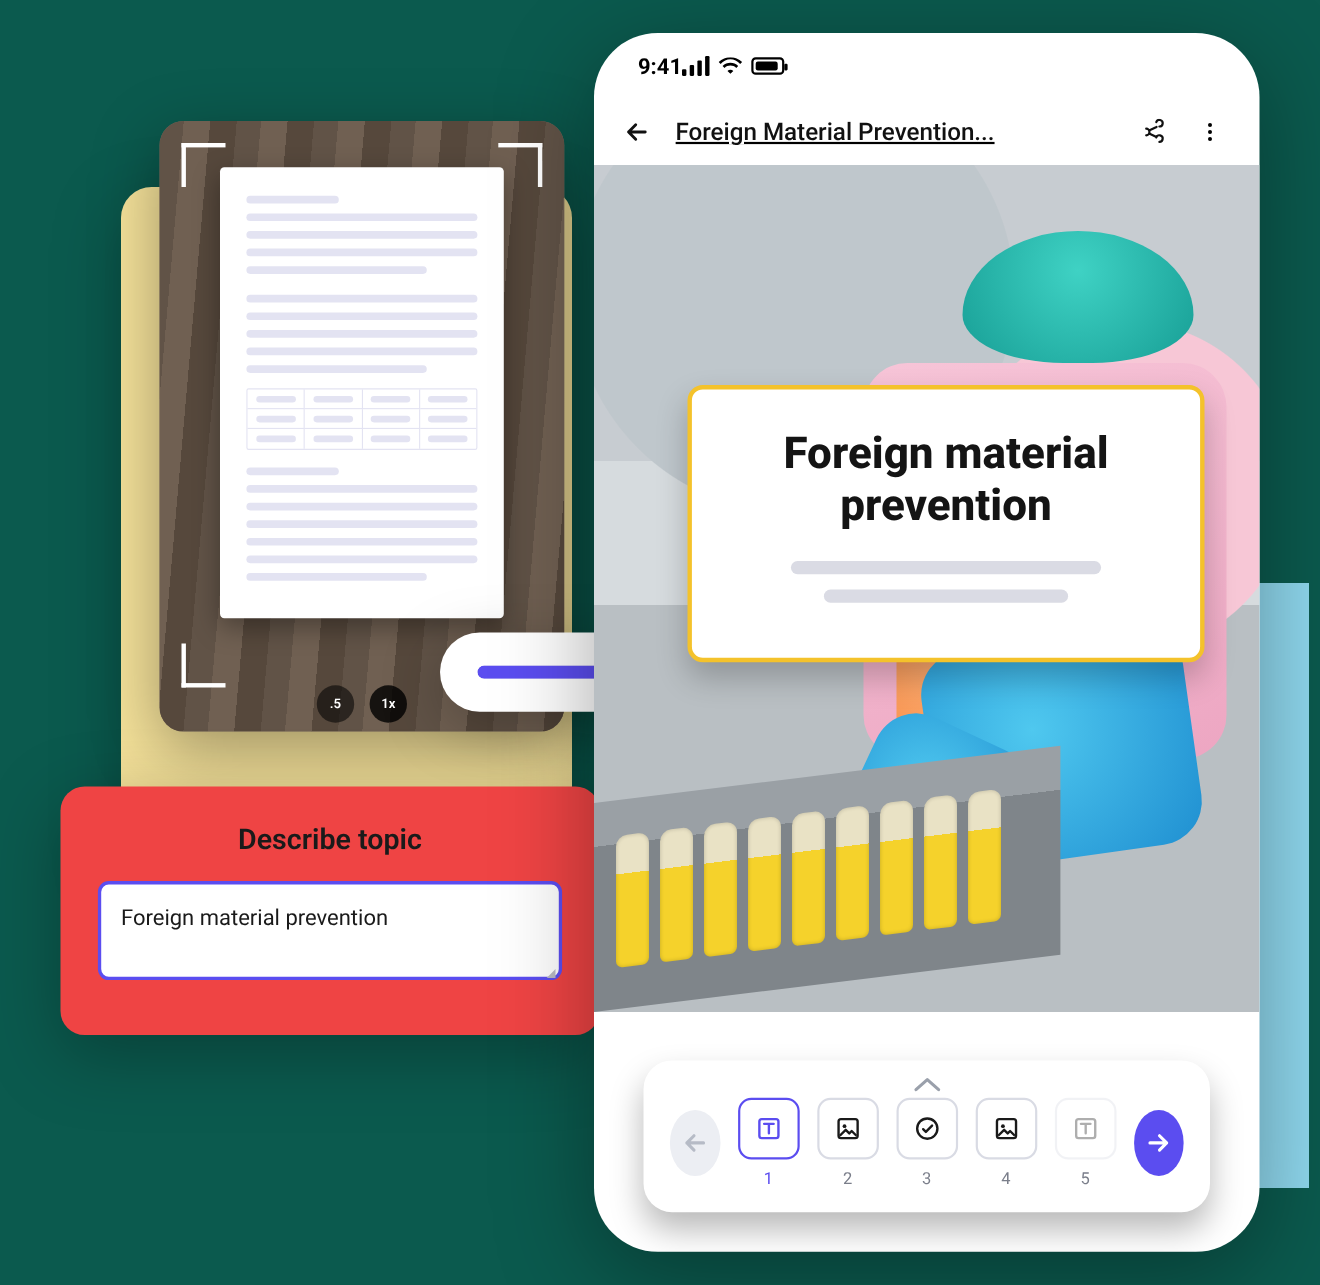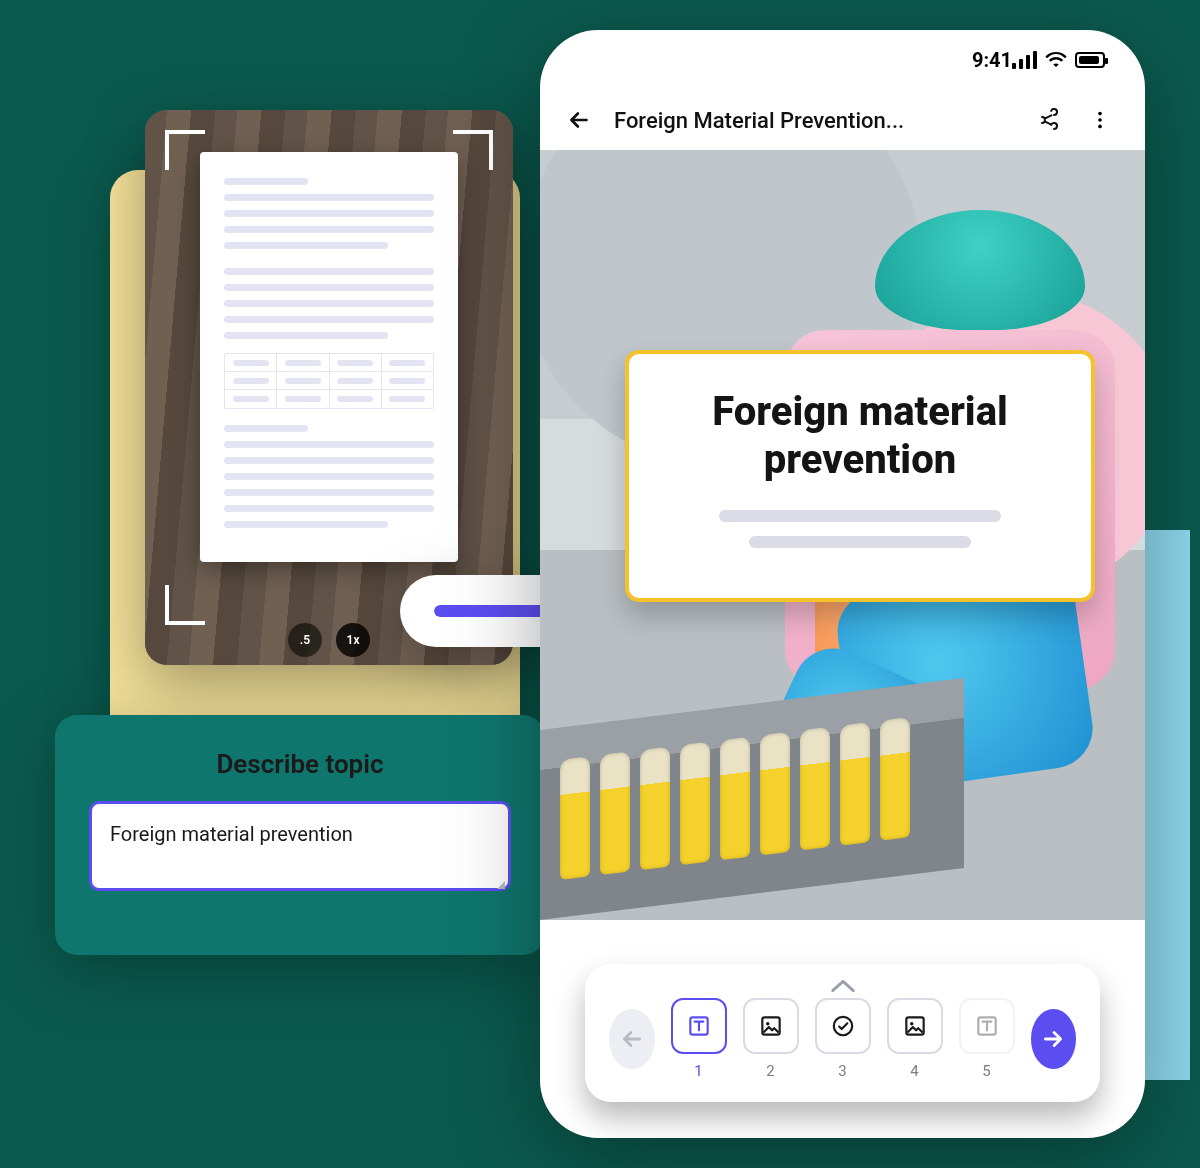--- a/index.html
+++ b/index.html
@@ -40,44 +40,44 @@
   .zoom{width:34px;height:34px;border-radius:50%;background:rgba(0,0,0,.55);display:flex;align-items:center;justify-content:center;color:#fff;font-size:12px;font-weight:600;}
   .zoom.sel{background:rgba(0,0,0,.8);}
 
   
   .progress-pill{position:absolute;left:400px;top:575px;width:390px;height:72px;background:#fff;border-radius:36px;
     display:flex;align-items:center;padding:0 34px;filter:drop-shadow(0 14px 26px rgba(0,0,0,.25));}
   .progress-track{flex:1;height:12px;background:#e7e8ef;border-radius:6px;overflow:hidden;}
   .progress-fill{height:100%;background:#5b4df0;border-radius:6px;}
 
   
-  .topic-card{position:absolute;left:55px;top:715px;width:490px;background:#0f766e;border-radius:22px;
-    padding:34px 34px 38px;filter:drop-shadow(0 18px 32px rgba(0,0,0,.28));}
+  .topic-card{position:absolute;left:55px;top:715px;width:490px;background:#ef4444;border-radius:22px;
+    padding:34px 34px 24px;filter:drop-shadow(0 18px 32px rgba(0,0,0,.28));}
   .topic-title{text-align:center;font-size:26px;font-weight:600;color:#1a1a1a;margin-bottom:22px;}
   .topic-input{width:100%;min-height:70px;border:3px solid #5b4df0;border-radius:10px;padding:18px 18px;
     font-size:20px;color:#1a1a1a;background:#fff;resize:none;outline:none;position:relative;}
   .topic-input-wrap{position:relative;margin-bottom:22px;}
   .resize-mark{position:absolute;right:6px;bottom:6px;width:0;height:0;border-right:8px solid #b9b9c4;border-top:8px solid transparent;}
   .create-btn{width:100%;height:60px;border:none;border-radius:10px;background:#5b4df0;color:#fff;font-size:20px;font-weight:600;cursor:pointer;}
 
   
   .phone-blue-back{position:absolute;right:10px;top:530px;width:90px;height:550px;border-radius:40px 0 0 40px;background:#8fd8ee;}
   .phone{position:absolute;right:55px;top:30px;width:605px;height:1108px;border-radius:58px;
     background:#fff;filter:drop-shadow(0 22px 44px rgba(0,0,0,.35));overflow:hidden;}
-  .statusbar{height:60px;display:flex;align-items:center;justify-content:flex-end;padding:0 40px;}
+  .statusbar{height:60px;display:flex;align-items:center;justify-content:flex-start;padding:0 40px;}
   .time{font-size:20px;font-weight:700;}
   .statusicons{display:flex;align-items:center;gap:8px;}
   .sig-bars{display:flex;align-items:flex-end;gap:3px;}
   .sig-bars span{width:4px;background:#000;display:block;border-radius:1px;}
   .sig-bars span:nth-child(1){height:6px;} .sig-bars span:nth-child(2){height:10px;}
   .sig-bars span:nth-child(3){height:14px;} .sig-bars span:nth-child(4){height:18px;}
   .batt{width:30px;height:16px;border:2px solid #000;border-radius:4px;position:relative;}
   .batt::after{content:"";position:absolute;right:-5px;top:4px;width:3px;height:6px;background:#000;border-radius:1px;}
   .batt-fill{position:absolute;left:2px;top:2px;bottom:2px;right:4px;background:#000;border-radius:2px;}
-  .appbar{height:60px;display:flex;align-items:center;gap:18px;padding:0 28px 0 22px;}
+  .appbar{height:60px;display:flex;align-items:center;gap:18px;padding:0 28px 0 22px;text-decoration:underline;}
   .ab-title{flex:1;font-size:22px;font-weight:500;color:#111;white-space:nowrap;overflow:hidden;text-overflow:ellipsis;}
   .icon-btn{width:34px;height:34px;display:flex;align-items:center;justify-content:center;cursor:pointer;color:#111;}
 
   .hero{position:relative;height:770px;}
   .hero-bg{position:absolute;inset:0;
     background:
       radial-gradient(circle at 80% 38%, #f7c7d6 0 150px, transparent 151px),
       radial-gradient(circle at 30% 15%, #bfc7cc 0 200px, transparent 201px),
       linear-gradient(180deg,#c7ccd1 0 35%, #d6dbde 35% 52%, #b9bfc3 52% 100%);
     }

